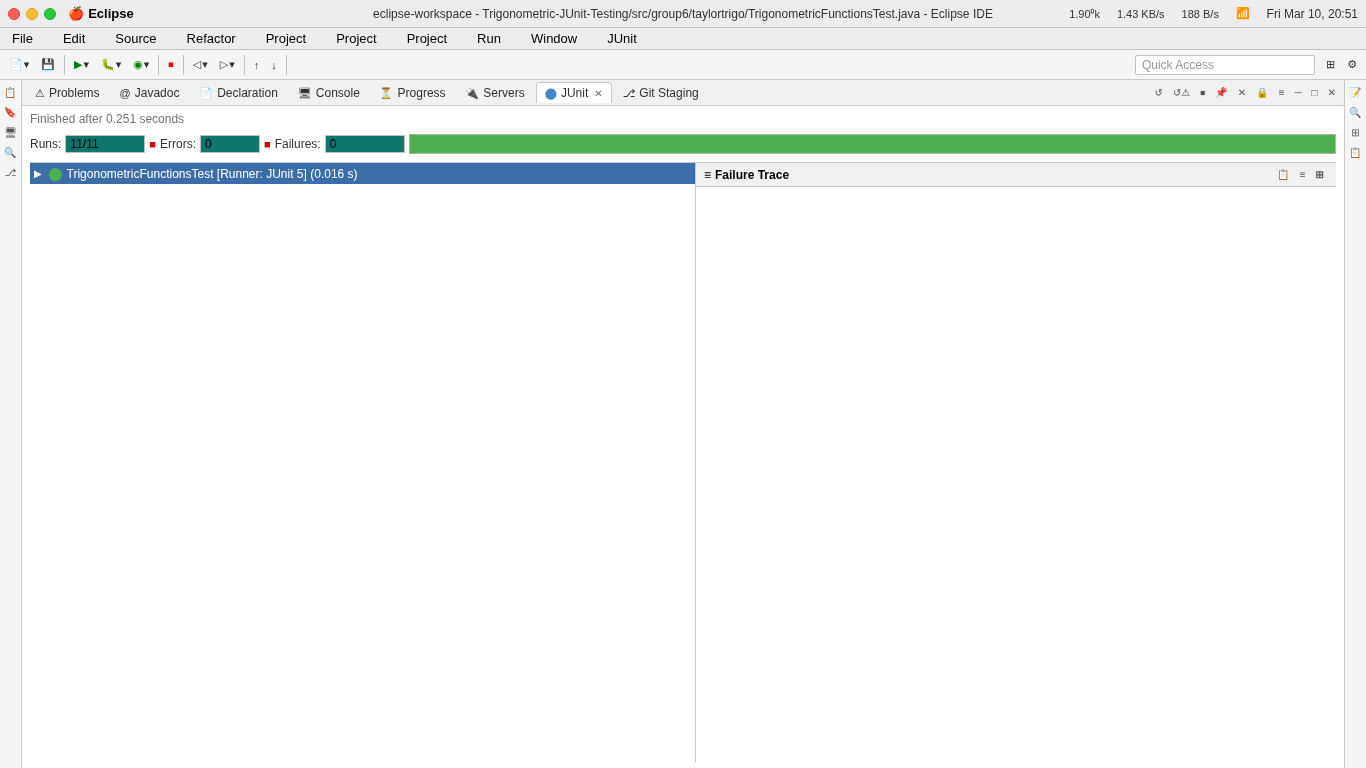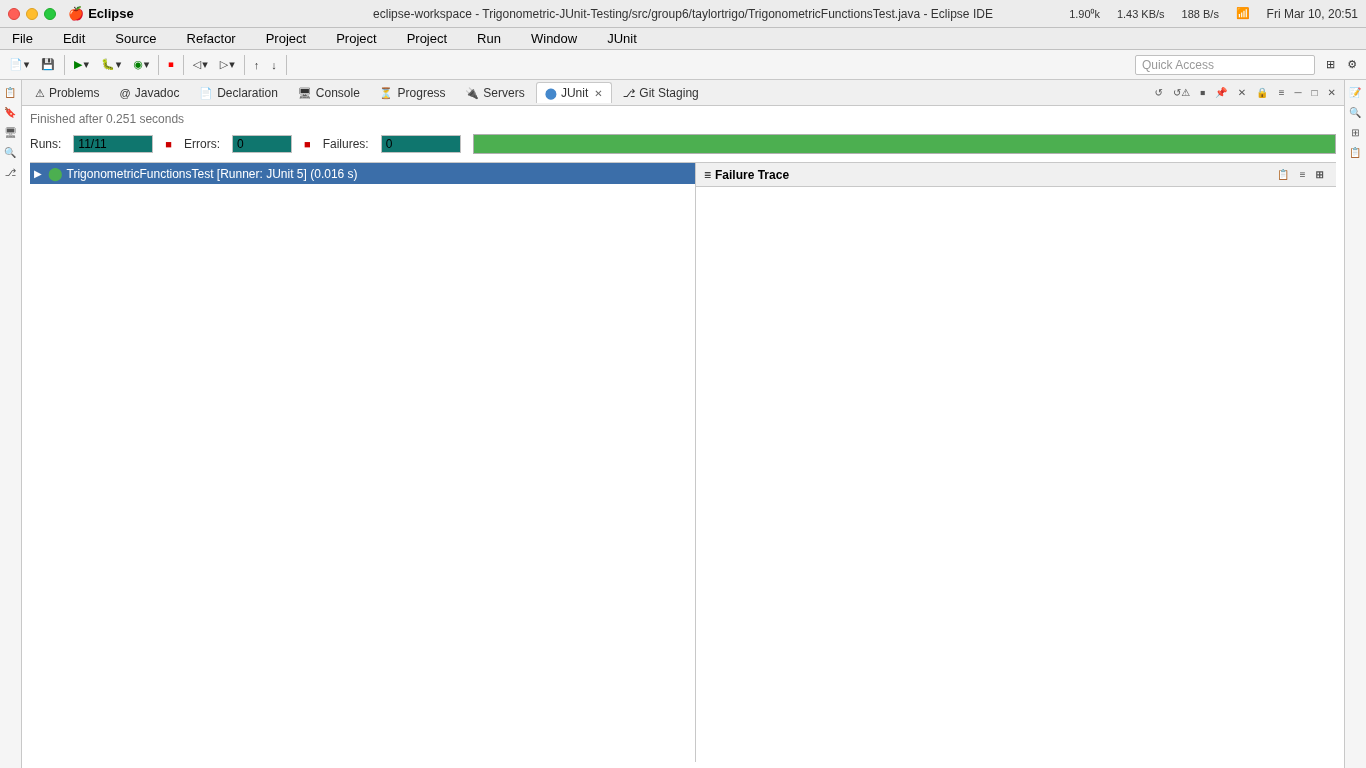--- a/index.html
+++ b/index.html
@@ -226,21 +226,21 @@
       padding: 6px 8px;
     }
     .status-line {
       font-size: 12px;
       color: #737373;
       margin-bottom: 8px;
     }
     .stats-row {
       display: flex;
       align-items: center;
-      gap: 12px;
+      gap: 4px;
       margin-bottom: 8px;
     }
     .stat-label {
       font-size: 12px;
       color: #333;
     }
     .stat-input {
       border: 1px solid #C0C0C0;
       padding: 1px 4px;
       font-size: 12px;

